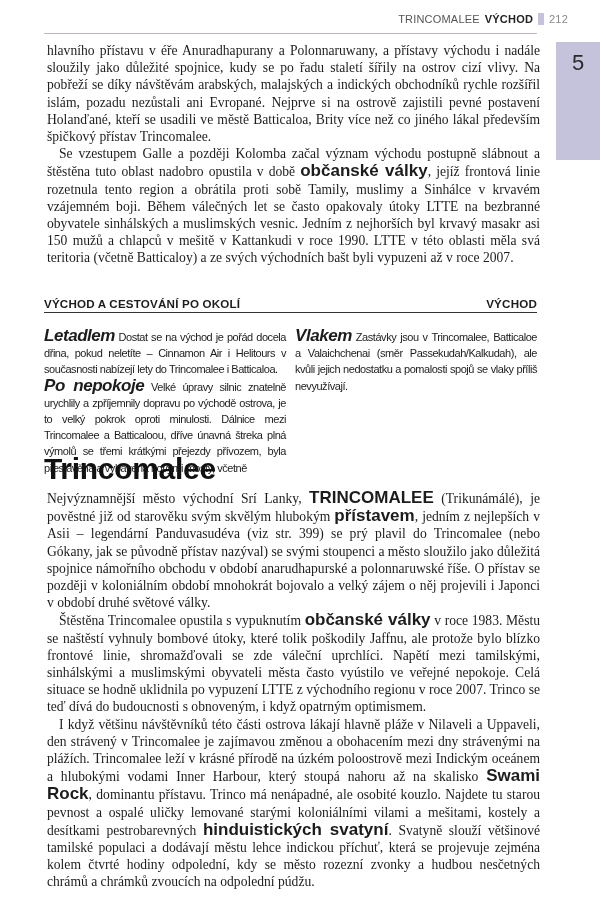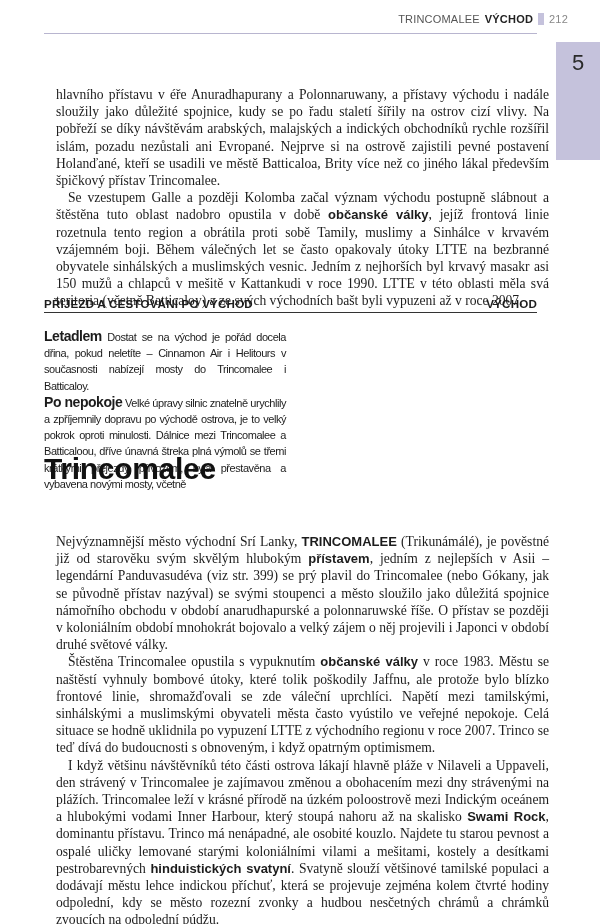--- a/index.html
+++ b/index.html
@@ -9,31 +9,31 @@
 
   .running-head { position:absolute; top:13px; right:32px; font-size:11px; letter-spacing:0.2px; color:#555; display:flex; align-items:center; gap:5px; }
   .running-head .section { font-weight:bold; color:#222; }
   .running-head .bar { width:6px; height:12px; background:#c5c2dc; display:inline-block; }
   .running-head .page { color:#888; }
   .head-rule { position:absolute; top:33px; left:44px; width:493px; height:1px; background:#b8b5cf; }
 
   .side-tab { position:absolute; top:42px; right:0; width:44px; height:118px; background:#c5c2dc; }
   .side-tab span { display:block; text-align:center; margin-top:8px; font-size:22px; color:#2a2a2a; }
 
-  .col { position:absolute; left:56px; width:493px;margin-top:44px; }
+  .col { position:absolute; left:47px; width:493px; }
   p.body { margin:0; font-size:13.6px; line-height:17.2px; text-align:justify; hyphens:auto; }
   p.indent { text-indent:12px; }
-  b.hl { font-family:"Liberation Sans", "DejaVu Sans", sans-serif; font-weight:bold; font-size:13px; }
+  b.hl { font-family:"Liberation Sans", "DejaVu Sans", sans-serif; font-weight:bold; font-size:17px; }
 
   .sec-head { position:absolute; left:44px; top:297px; width:493px; display:flex; justify-content:space-between; font-size:11.6px; font-weight:bold; letter-spacing:0.2px; border-bottom:1.5px solid #333; padding-bottom:2px; }
 
   .two-col { position:absolute; left:44px; top:328px; width:493px; display:flex; justify-content:space-between; }
   .two-col .c { width:242px; }
   .two-col p { margin:0; font-size:11px; line-height:16.2px; text-align:justify; letter-spacing:-0.45px; transform-origin:left; }
-  .two-col b { font-size:14px; }
+  .two-col b { font-size:17px;font-style:italic; }
 
   h1.title { position:absolute; left:44px; top:452px; margin:0; font-size:30px; font-weight:bold; letter-spacing:-0.3px; color:#111; }
 </style>
 </head>
 <body>
 
 <div class="running-head sans">
   <span>TRINCOMALEE</span>
   <span class="section">VÝCHOD</span>
   <span class="bar"></span>
@@ -44,30 +44,31 @@
 <div class="side-tab">
   <span class="sans">5</span>
 </div>
 
 <div class="col serif" style="top:42px;">
   <p class="body">hlavního přístavu v éře Anuradhapurany a Polonnaruwany, a přístavy východu i nadále sloužily jako důležité spojnice, kudy se po řadu staletí šířily na ostrov cizí vlivy. Na pobřeží se díky návštěvám arabských, malajských a indických obchodníků rychle rozšířil islám, pozadu nezůstali ani Evropané. Nejprve si na ostrově zajistili pevné postavení Holanďané, kteří se usadili ve městě Batticaloa, Brity více než co jiného lákal především špičkový přístav Trincomalee.</p>
   <p class="body indent"><span>Se vzestupem Galle a později Kolomba začal význam východu postupně slábnout a štěstěna tuto oblast nadobro opustila v době </span><b class="hl">občanské války</b><span>, jejíž frontová linie rozetnula tento region a obrátila proti sobě Tamily, muslimy a Sinhálce v krvavém vzájemném boji. Během válečných let se často opakovaly útoky LTTE na bezbranné obyvatele sinhálských a muslimských vesnic. Jedním z nejhorších byl krvavý masakr asi 150 mužů a chlapců v mešitě v Kattankudi v roce 1990. LTTE v této oblasti měla svá teritoria (včetně Batticaloy) a ze svých východních bašt byli vypuzeni až v roce 2007.</span></p>
 </div>
 
 <div class="sec-head sans">
-  <span>PŘÍJEZD A CESTOVÁNÍ PO VÝCHOD</span>
+  <span>VÝCHOD A CESTOVÁNÍ PO OKOLÍ</span>
   <span>VÝCHOD</span>
 </div>
 
 <div class="two-col sans">
   <div class="c">
-    <p><b>Letadlem</b><span> Dostat se na východ je pořád docela dřina, pokud neletíte – Cinnamon Air i Helitours v současnosti nabízejí mosty do Trincomalee i Batticaloy.</span></p>
+    <p><b>Letadlem</b><span> Dostat se na východ je pořád docela dřina, pokud neletíte – Cinnamon Air i Helitours v současnosti nabízejí lety do Trincomalee i Batticaloa.</span></p>
     <p><b>Po nepokoje</b><span> Velké úpravy silnic znatelně urychlily a zpříjemnily dopravu po východě ostrova, je to velký pokrok oproti minulosti. Dálnice mezi Trincomalee a Batticaloou, dříve únavná štreka plná výmolů se třemi krátkými přejezdy přívozem, byla přestavěna a vybavena novými mosty, včetně</span></p>
   </div>
   <div class="c">
+    <p><b>Vlakem</b><span> Zastávky jsou v Trincomalee, Batticaloe a Valaichchenai (směr Passekudah/Kalkudah), ale kvůli jejich nedostatku a pomalosti spojů se vlaky příliš nevyužívají.</span></p>
   </div>
 </div>
 
 <h1 class="title sans">Trincomalee</h1>
 
 <div class="col serif" style="top:489px;">
   <p class="body"><span>Nejvýznamnější město východní Srí Lanky, </span><b class="hl">TRINCOMALEE</b><span> (Trikunámálé), je pověstné již od starověku svým skvělým hlubokým </span><b class="hl">přístavem</b><span>, jedním z nejlepších v Asii – legendární Panduvasudéva (viz str. 399) se prý plavil do Trincomalee (nebo Gókany, jak se původně přístav nazýval) se svými stoupenci a město sloužilo jako důležitá spojnice námořního obchodu v období anarudhapurské a polonnaruwské říše. O přístav se později v koloniálním období mnohokrát bojovalo a velký zájem o něj projevili i Japonci v období druhé světové války.</span></p>
   <p class="body indent"><span>Štěstěna Trincomalee opustila s vypuknutím </span><b class="hl">občanské války</b><span> v roce 1983. Městu se naštěstí vyhnuly bombové útoky, které tolik poškodily Jaffnu, ale protože bylo blízko frontové linie, shromažďovali se zde váleční uprchlíci. Napětí mezi tamilskými, sinhálskými a muslimskými obyvateli města často vyústilo ve veřejné nepokoje. Celá situace se hodně uklidnila po vypuzení LTTE z východního regionu v roce 2007. Trinco se teď dívá do budoucnosti s obnoveným, i když opatrným optimismem.</span></p>
   <p class="body indent"><span>I když většinu návštěvníků této části ostrova lákají hlavně pláže v Nilaveli a Uppaveli, den strávený v Trincomalee je zajímavou změnou a obohacením mezi dny strávenými na plážích. Trincomalee leží v krásné přírodě na úzkém poloostrově mezi Indickým oceánem a hlubokými vodami Inner Harbour, který stoupá nahoru až na skalisko </span><b class="hl">Swami Rock</b><span>, dominantu přístavu. Trinco má nenápadné, ale osobité kouzlo. Najdete tu starou pevnost a ospalé uličky lemované starými koloniálními vilami a mešitami, kostely a desítkami pestrobarevných </span><b class="hl">hinduistických svatyní</b><span>. Svatyně slouží většinové tamilské populaci a dodávají městu lehce indickou příchuť, která se projevuje zejména kolem čtvrté hodiny odpolední, kdy se město rozezní zvonky a hudbou nesčetných chrámů a chrámků zvoucích na odpolední púdžu.</span></p>
 </div>

